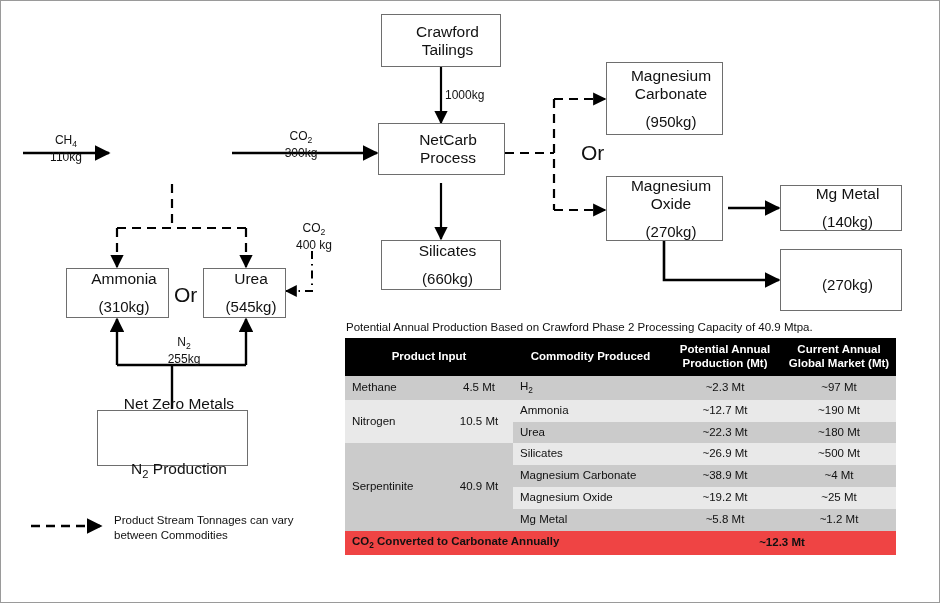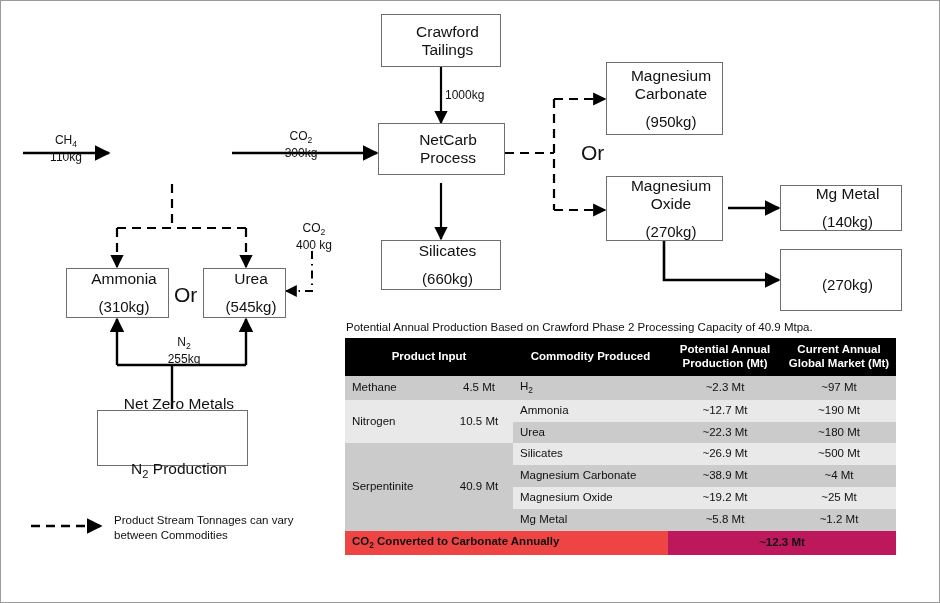--- a/index.html
+++ b/index.html
@@ -100,21 +100,21 @@
   td.light { background: #e9e9e9; }
   td.c { text-align: center; }
   td.l { text-align: left; }
   tr.foot td {
     background: #ef4444;
     font-weight: bold;
     border-top: 2px solid #2b2b2b;
     padding-top: 6px;
     padding-bottom: 6px;
   }
-  tr.foot td.val { background: #be185d; font-weight: bold; text-align: center; }
+  tr.foot td.val { background: #ef4444; font-weight: bold; text-align: center; }
   sub { font-size: 0.72em; }
 </style>
 </head>
 <body>
 
 <div id="figure">
 
   <svg id="svg-layer" viewBox="0 0 940 603" xmlns="http://www.w3.org/2000/svg">
     <defs>
       <marker id="arrow" viewBox="0 0 10 10" refX="9" refY="5" markerWidth="6" markerHeight="6" orient="auto-start-reverse">

